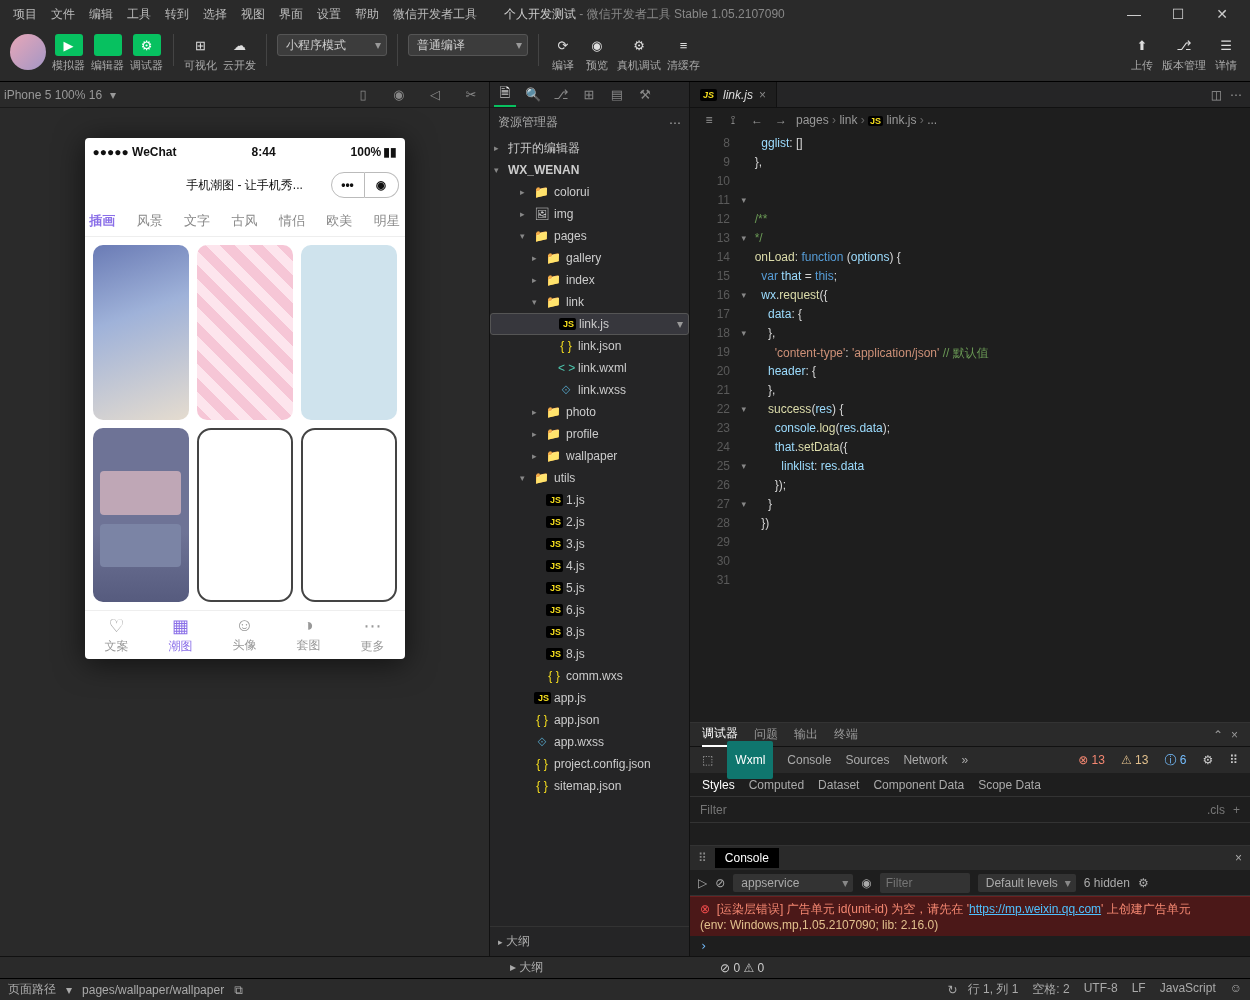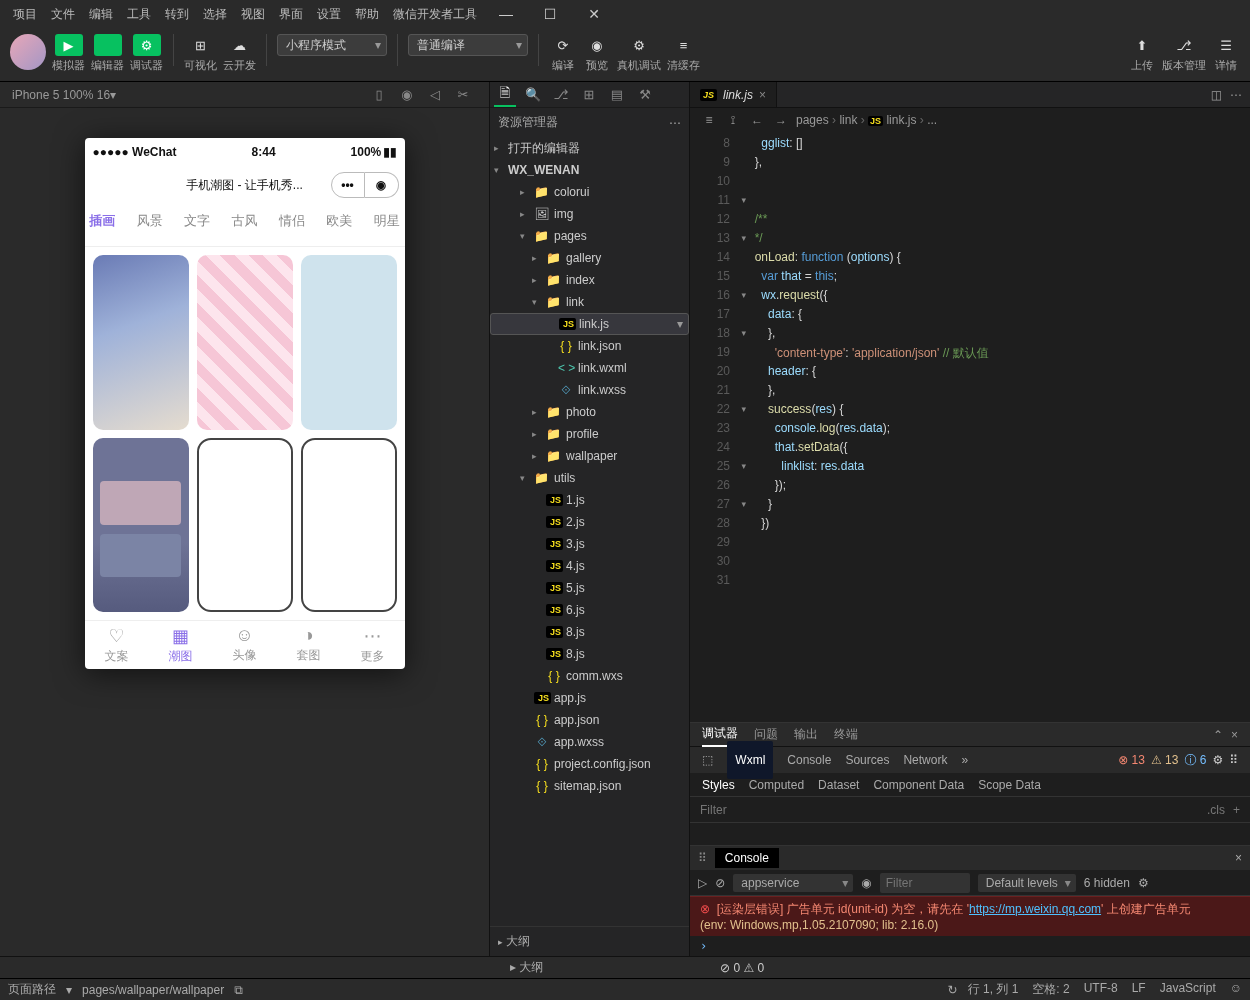--- a/index.html
+++ b/index.html
@@ -13,32 +13,32 @@
 .tbtn{display:flex;flex-direction:column;align-items:center;gap:2px}
 .tbtn .ico{width:28px;height:22px;border-radius:3px;display:flex;align-items:center;justify-content:center;font-size:13px;color:#ddd}
 .tbtn.green .ico{background:#07c160;color:#fff}
 .tbtn .lbl{color:#aaa;font-size:11px}
 .sep{width:1px;height:32px;background:#444;margin:0 4px}
 .sel{background:#3c3c3c;border:1px solid #555;border-radius:3px;color:#ccc;height:22px;display:flex;align-items:center;padding:0 18px 0 8px;position:relative;font-size:12px}
 .sel::after{content:"▾";position:absolute;right:5px;color:#999}
 .spacer{flex:1}
 .main{flex:1;display:flex;min-height:0}
 .simcol{width:490px;background:#2a2a2a;display:flex;flex-direction:column;border-right:1px solid #111}
-.simhdr{height:26px;display:flex;align-items:center;padding:0 12px;color:#999;border-bottom:1px solid #1a1a1a}
+.simhdr{height:26px;display:flex;align-items:center;padding:0 4px;color:#999;gap:8px;border-bottom:1px solid #1a1a1a}
 .simhdr .ico{width:28px;text-align:center;font-size:13px;color:#888;cursor:pointer}
 .simbody{flex:1;display:flex;align-items:flex-start;justify-content:center;padding-top:30px}
 .phone{width:320px;background:#fff;box-shadow:0 4px 30px rgba(0,0,0,.6);color:#111;border-radius:4px;overflow:hidden}
 .phstatus{height:20px;display:flex;align-items:center;padding:14px 8px;font-size:11px;font-weight:600}
 .phstatus .c{flex:1;text-align:center}
 .navbar{height:38px;display:flex;align-items:center;justify-content:center;position:relative;font-size:14px}
 .navbar .caps{position:absolute;right:6px;display:flex;gap:0}
 .navbar .cap{border:1px solid #bbb;width:34px;height:26px;display:flex;align-items:center;justify-content:center;font-weight:700}
 .navbar .cap:first-child{border-radius:20px 0 0 20px}
 .navbar .cap:last-child{border-radius:0 20px 20px 0;border-left:none}
-.cattabs{display:flex;gap:16px;padding:4px 2px 12px;border-bottom:1px solid #eee}
+.cattabs{display:flex;gap:16px;padding:4px 2px 2px;border-bottom:1px solid #eee}
 .cattabs .ct{flex:1;text-align:center;font-size:13px;color:#888;padding:4px 0}
 .cattabs .ct.on{color:#8a6fe8;font-weight:600}
 .grid{display:grid;grid-template-columns:1fr 1fr 1fr;gap:8px;padding:8px}
 .card{aspect-ratio:0.55;border-radius:10px}
 .tabbar{display:flex;border-top:1px solid #eee;padding:4px 0}
 .tabbar .tb{flex:1;display:flex;flex-direction:column;align-items:center;font-size:10px;color:#999;gap:1px}
 .tabbar .tb.on{color:#8a6fe8}
 .tabbar .ico{font-size:18px}
 .explcol{width:200px;background:#252526;display:flex;flex-direction:column;border-right:1px solid #111}
 .expltop{height:26px;display:flex;align-items:center;gap:6px;padding:0 4px;border-bottom:1px solid #1a1a1a}
@@ -70,22 +70,22 @@
 .fold-ic{position:absolute;right:2px;top:2px;color:#888;font-size:9px}
 .lines{flex:1;padding-top:4px}
 .lines div{height:19px;white-space:pre}
 .c-ky{color:#569cd6}.c-fn{color:#dcdcaa}.c-va{color:#9cdcfe}.c-st{color:#ce9178}.c-st.u{text-decoration:underline}.c-cm{color:#6a9955}.c-pu{color:#d4d4d4}.c-th{color:#569cd6}
 .bpanel{display:flex;flex-direction:column;border-top:1px solid #333;background:#1e1e1e}
 .bp1{height:24px;display:flex;align-items:center;gap:16px;padding:0 12px;color:#999;background:#2a2a2a;border-bottom:1px solid #111}
 .bp1 .t.on{color:#fff;border-bottom:2px solid #fff;padding:3px 0}
 .bp1 .rb{margin-left:auto;display:flex;gap:8px}
 .bp2{height:26px;display:flex;align-items:center;gap:14px;padding:0 12px;color:#aaa;background:#2a2a2a}
 .bp2 .t{cursor:pointer}
-.bp2 .t.on{color:#fff;background:#0f172a;padding:12px 8px;border-radius:2px}
-.bpst{display:flex;align-items:center;gap:6px;margin-left:auto;color:#ccc}
+.bp2 .t.on{color:#fff;background:#0f766e;padding:12px 8px;border-radius:2px}
+.bpst{display:flex;align-items:center;gap:16px;margin-left:auto;color:#ccc}
 .berr{color:#f48771}.bwarn{color:#e2c08d}.binfo{color:#75beff}
 .sub{height:24px;display:flex;align-items:center;gap:14px;padding:0 12px;color:#aaa;border-bottom:1px solid #333}
 .sub .t.on{color:#fff}
 .filter{height:26px;display:flex;align-items:center;padding:0 10px;gap:8px;color:#777;border-bottom:1px solid #333}
 .filter input{background:transparent;border:none;color:#ccc;flex:1;outline:none}
 .cons{border-top:1px solid #333}
 .ch{height:24px;display:flex;align-items:center;padding:0 8px;background:#2a2a2a}
 .ch .ct2{background:#000;color:#fff;padding:3px 10px;border-radius:0}
 .ch .cls{margin-left:auto;cursor:pointer;color:#aaa}
 .ctl{height:26px;display:flex;align-items:center;gap:8px;padding:0 8px;border-bottom:1px solid #333;color:#aaa}
@@ -97,20 +97,23 @@
 .cpr{padding:3px 10px;color:#75beff;font-family:Consolas,monospace}
 .status{height:22px;background:#2a2a2a;display:flex;align-items:center;padding:0 8px;color:#aaa;border-top:1px solid #000;gap:10px}
 .status .r{margin-left:auto;display:flex;gap:14px}
 .mid{height:22px;background:#2a2a2a;display:flex;align-items:center;justify-content:center;color:#ccc;gap:10px;border-top:1px solid #111;padding:0 10px}
 </style>
 </head>
 <body>
 
 <div class="titlebar">
   <span id="menus"><span class="menu-item">项目</span><span class="menu-item">文件</span><span class="menu-item">编辑</span><span class="menu-item">工具</span><span class="menu-item">转到</span><span class="menu-item">选择</span><span class="menu-item">视图</span><span class="menu-item">界面</span><span class="menu-item">设置</span><span class="menu-item">帮助</span><span class="menu-item">微信开发者工具</span></span>
+  <span class="wtitle">
+    <span style="color:#ccc">个人开发测试</span><span> - 微信开发者工具 Stable 1.05.2107090</span>
+  </span>
   <span class="winbtn">—</span>
   <span class="winbtn">☐</span>
   <span class="winbtn">✕</span>
 </div>
 
 <div class="toolbar">
   <div class="avatar"></div>
   <div class="tbtn green">
       <div class="ico">▶</div>
       <div class="lbl">模拟器</div>

